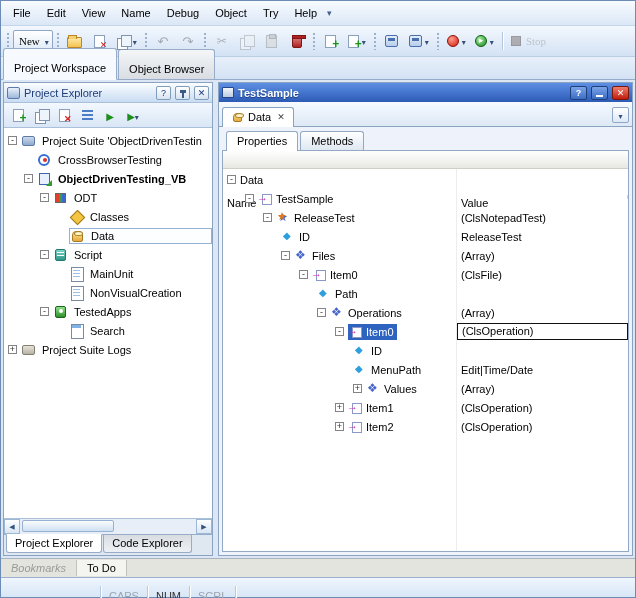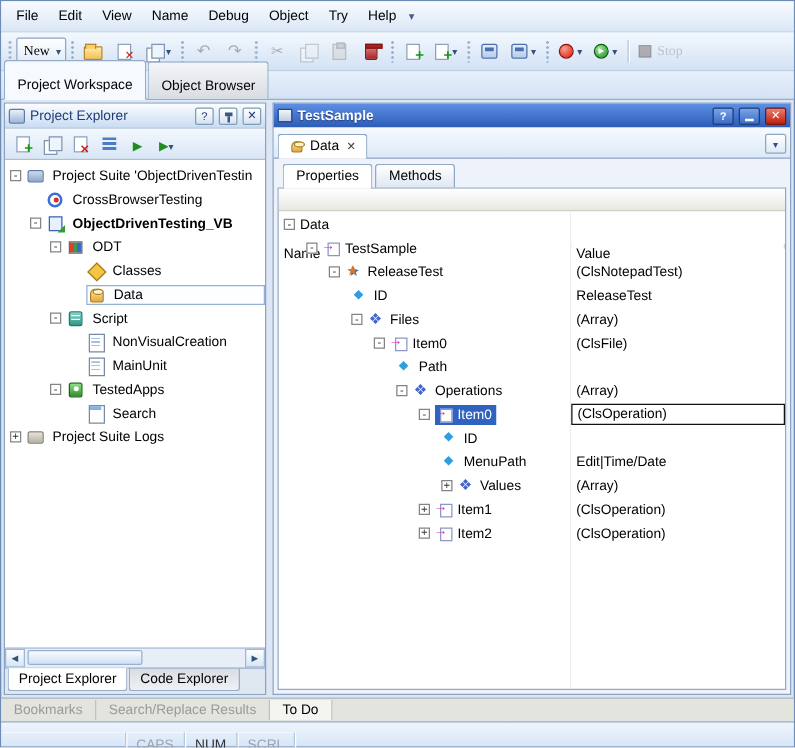--- a/index.html
+++ b/index.html
@@ -222,21 +222,21 @@
         background:#fff; border:1px solid #8a97c8; }
   .ic-item::after { content:"→"; position:absolute; left:-1px; top:-1px; color:#cc2bb0;
         font-weight:bold; font-size:11px; }
   .ic-test::after { content:"★"; position:absolute; left:1px; top:-1px; color:#e07820;
         font-size:11px; text-shadow:1px 1px 0 #3a66d0; }
 
   
   .bottombar { height:19px; flex:none; display:flex; align-items:center;
                background:#e4e4df; border-top:1px solid #aab4bf; }
   .btab { padding:2px 10px; border-right:1px solid #c2c2ba; cursor:default; }
-  .btab.disabled { color:#9a9a9a; }
+  .btab.disabled { color:#9a9a9a;font-style:italic; }
   .btab.active { background:#f4f4f0; font-weight:normal; }
 
   .statusbar { height:20px; flex:none; display:flex; align-items:center;
                background:linear-gradient(#eef5fd,#d8e6f6); border-top:1px solid #9ab0cc;
                color:#333; }
   .scell { height:100%; display:flex; align-items:center; padding:0 8px;
            border-right:1px solid #b6c8de; box-shadow:1px 0 0 #fff;margin-top:16px; }
   .scell.first { width:100px; }
   .scell.fill { flex:1; border-right:none; box-shadow:none; }
   .off { color:#9aa4b0; }
@@ -398,26 +398,26 @@
           </span>
         </div>
         <div class="trow" style="padding-left:36px">
           <span class="expand">-</span>
           <span class="ic ic-script"></span>
           <span class="tlabel">Script</span>
         </div>
         <div class="trow" style="padding-left:52px">
           <span class="spacer"></span>
           <span class="ic ic-unit"></span>
-          <span class="tlabel">NonVisualCreation</span>
+          <span class="tlabel">MainUnit</span>
         </div>
         <div class="trow" style="padding-left:52px">
           <span class="spacer"></span>
           <span class="ic ic-unit"></span>
-          <span class="tlabel">MainUnit</span>
+          <span class="tlabel">NonVisualCreation</span>
         </div>
         <div class="trow" style="padding-left:36px">
           <span class="expand">-</span>
           <span class="ic ic-apps"></span>
           <span class="tlabel">TestedApps</span>
         </div>
         <div class="trow" style="padding-left:52px">
           <span class="spacer"></span>
           <span class="ic ic-note"></span>
           <span class="tlabel">Search</span>
@@ -624,21 +624,20 @@
             </div>
 
           </div>
         </div>
       </div>
     </div>
   </div>
 
   <div class="bottombar">
     <span class="btab disabled">Bookmarks</span>
-    <span class="btab disabled">Search/Replace Results</span>
     <span class="btab active">To Do</span>
   </div>
 
   <div class="statusbar">
     <span class="scell first"></span>
     <span class="scell off">CAPS</span>
     <span class="scell">NUM</span>
     <span class="scell off">SCRL</span>
     <span class="scell fill"></span>
   </div>

